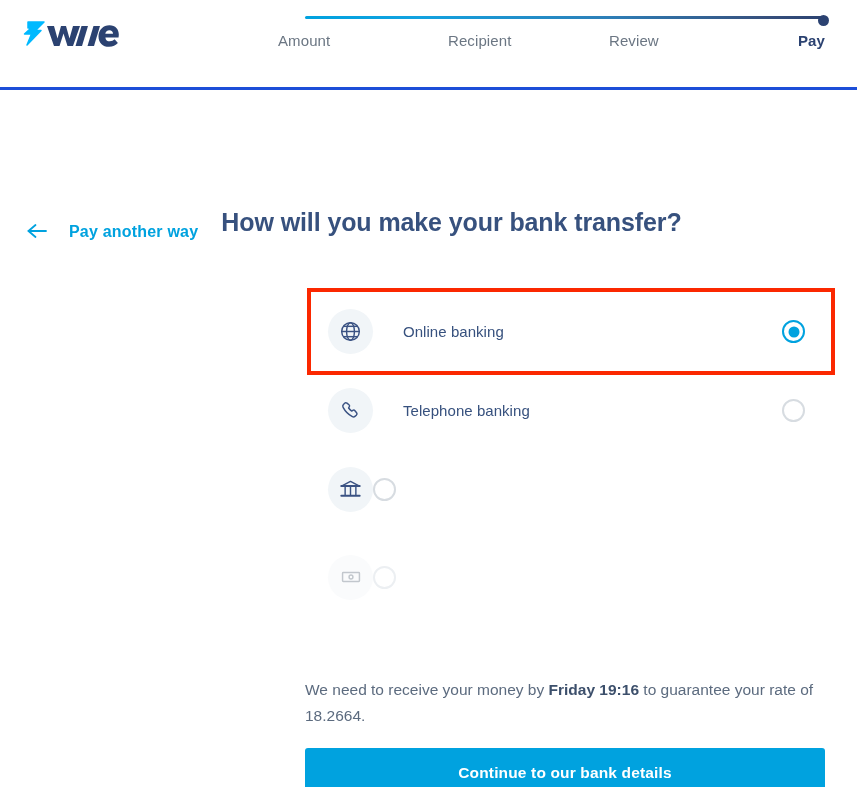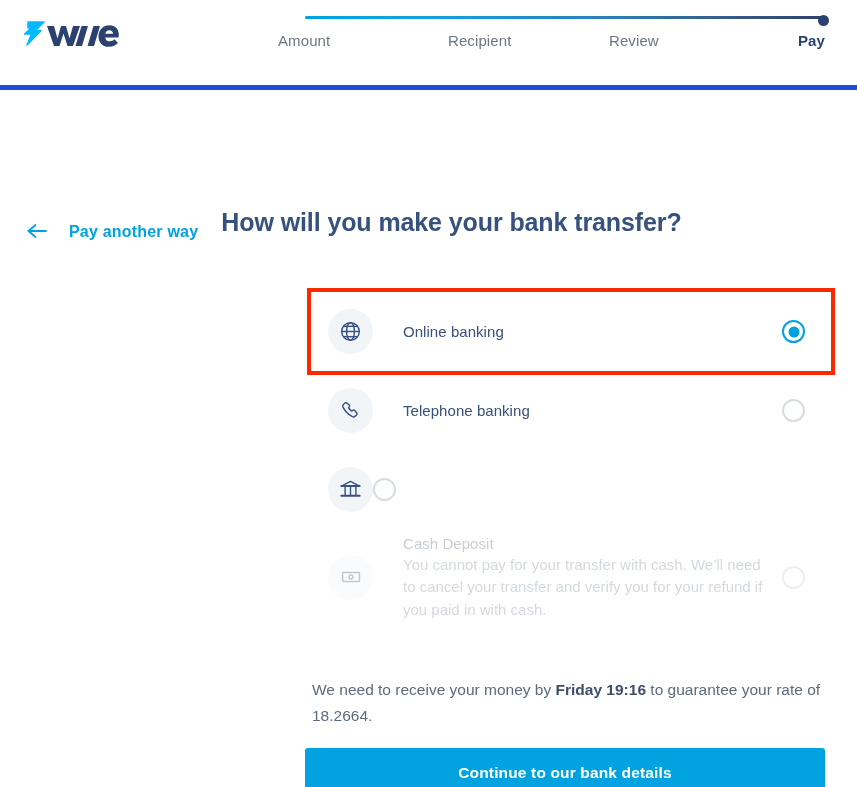--- a/index.html
+++ b/index.html
@@ -10,21 +10,21 @@
     background: #ffffff;
     font-family: "Liberation Sans", sans-serif;
     -webkit-font-smoothing: antialiased;
     overflow: hidden;
   }
 
   
   .header {
     position: relative;
     height: 90px;
-    border-bottom: 5px solid #1d4ed8;
+    border-bottom: 3px solid #1d4ed8;
     background: #ffffff;
   }
 
   .logo {
     position: absolute;
     left: 14px;
     top: 18px;
     display: flex;
     align-items: center;
     height: 34px;
@@ -198,21 +198,20 @@
 
   
   .note {
     position: absolute;
     left: 305px;
     top: 587px;
     width: 510px;
     font-size: 15.5px;
     line-height: 26px;
     color: #5c6b7f;
-    margin-left: 7px;
   }
   .note b { font-weight: 700; color: #3c4f6b; }
 
   
   .btn-primary {
     position: absolute;
     left: 305px;
     top: 658px;
     width: 520px;
     height: 50px;
@@ -319,24 +318,20 @@
       <div class="radio"></div>
     </div>
 
     <div class="option disabled">
       <div class="opt-icon-wrap">
         <svg width="22" height="22" viewBox="0 0 24 24" fill="none" stroke="#c2c7cd" stroke-width="1.6" stroke-linejoin="round">
           <rect x="2.8" y="7.2" width="18.4" height="9.6" rx="0.8"></rect>
           <circle cx="12" cy="12" r="2.1"></circle>
         </svg>
       </div>
-      <div class="opt-body">
-        <div class="opt-label">Cash Deposit</div>
-        <div class="opt-desc">You cannot pay for your transfer with cash. We’ll need to cancel your transfer and verify you for your refund if you paid in with cash.</div>
-      </div>
       <div class="radio faded"></div>
     </div>
 
   </div>
 
   <p class="note">
     <span>We need to receive your money by </span><b>Friday 19:16</b><span> to guarantee your rate of 18.2664.</span>
   </p>
 
   <button class="btn-primary">Continue to our bank details</button>

